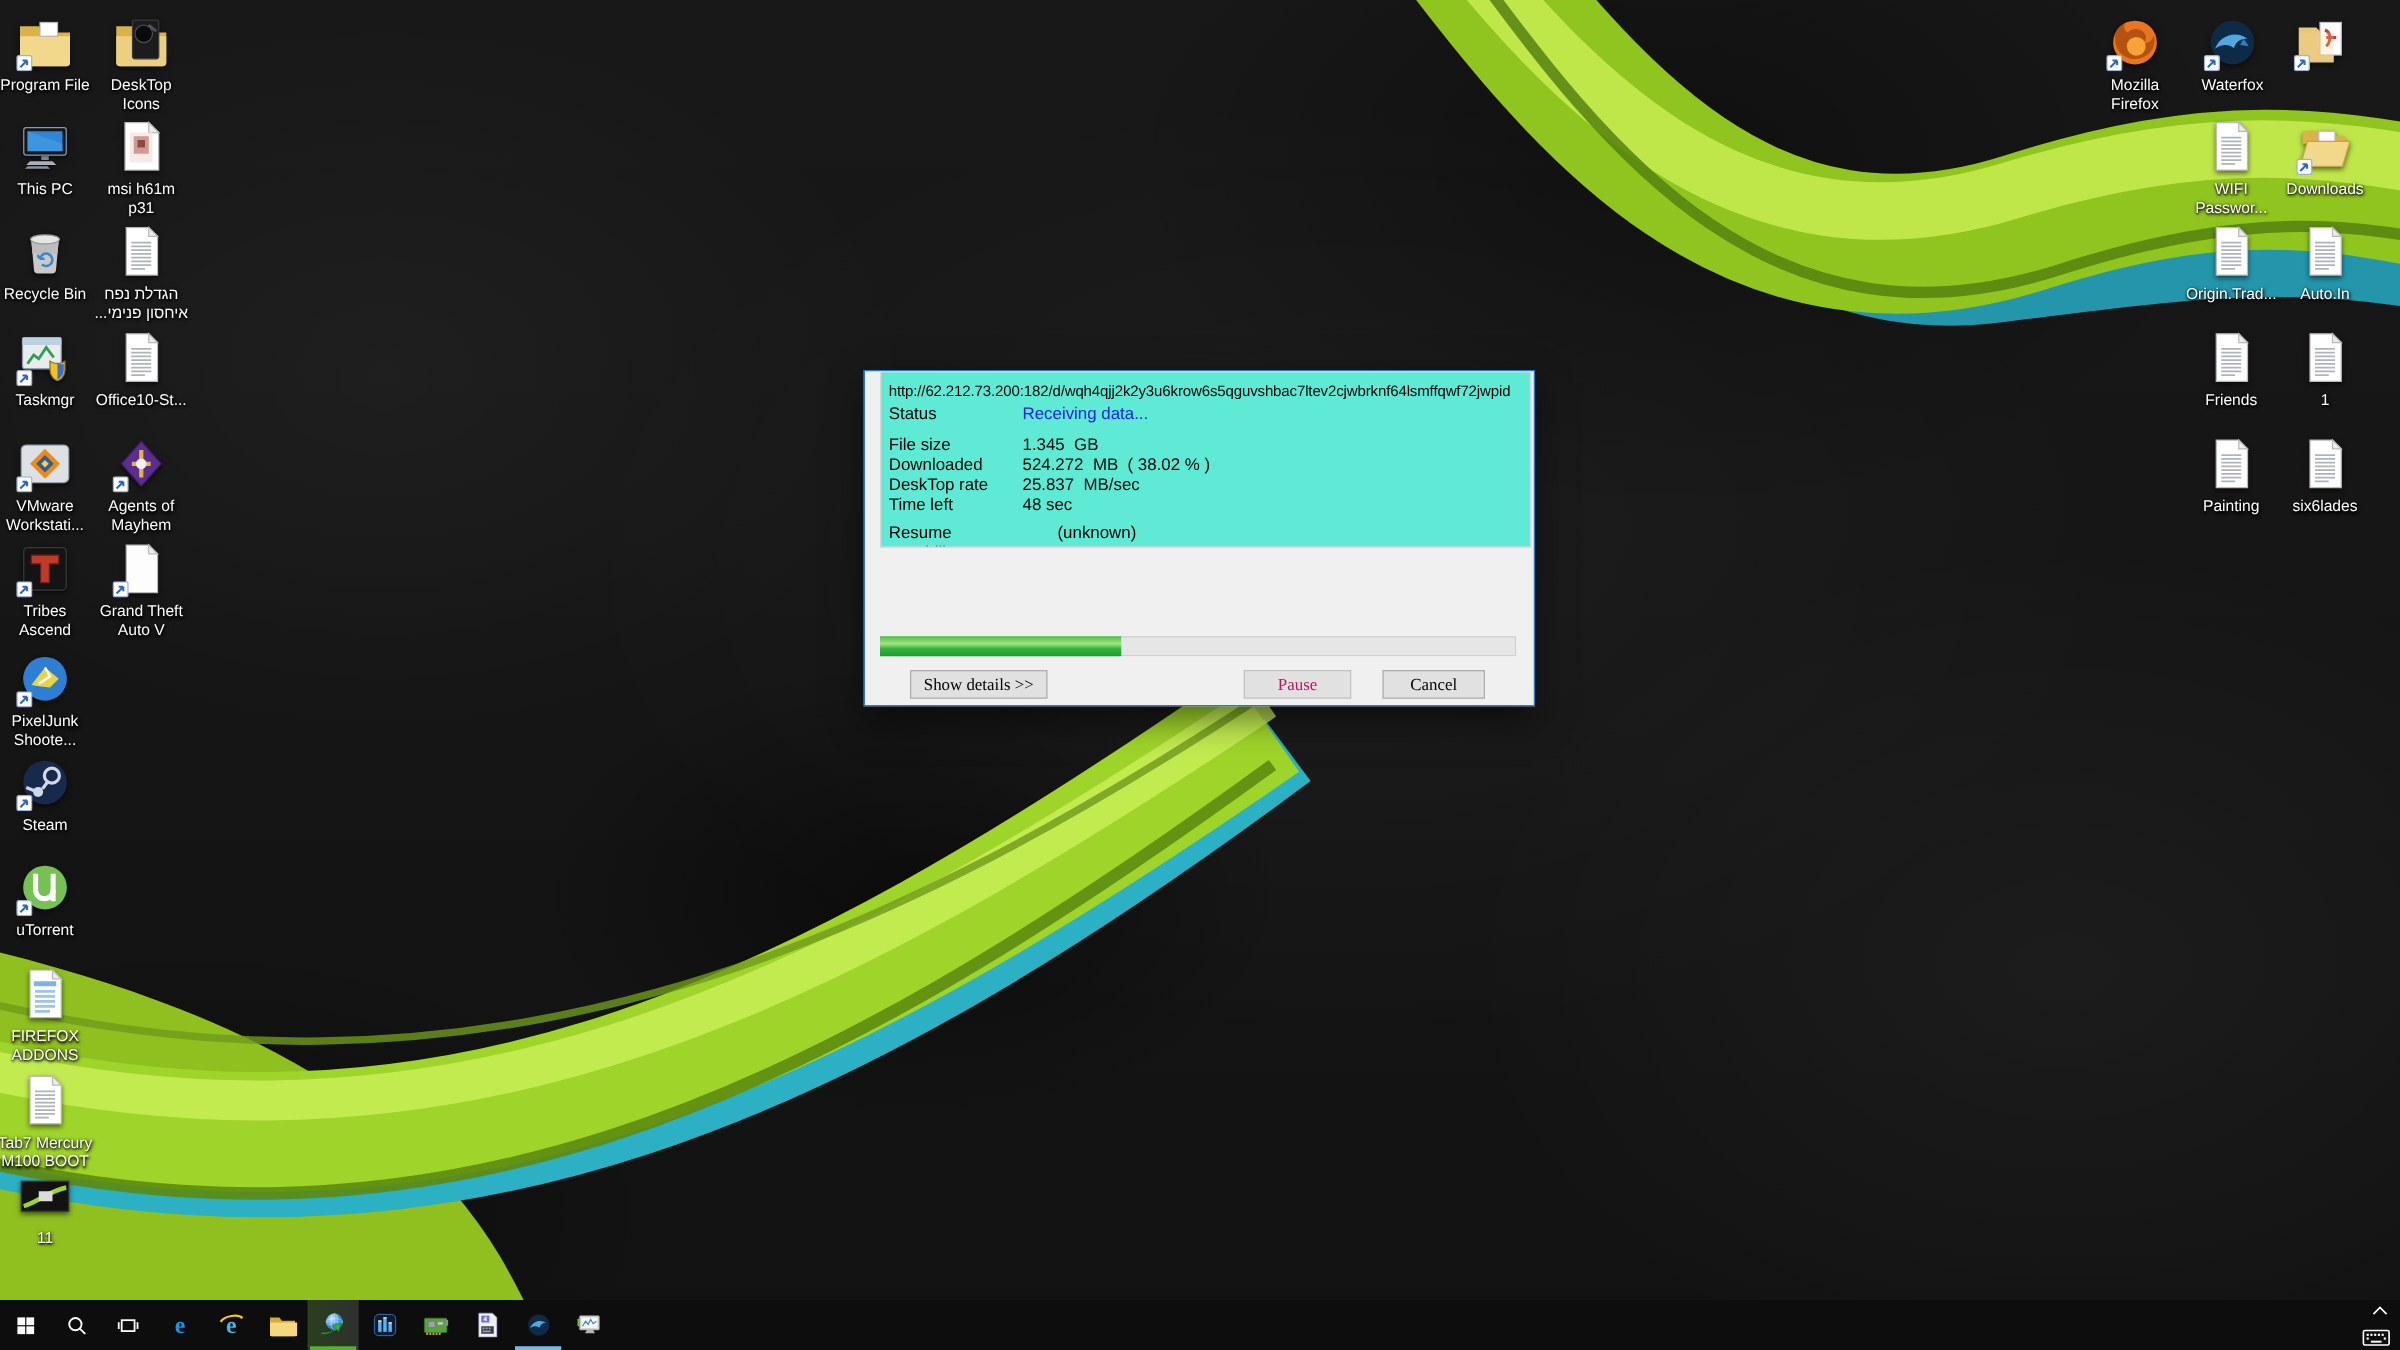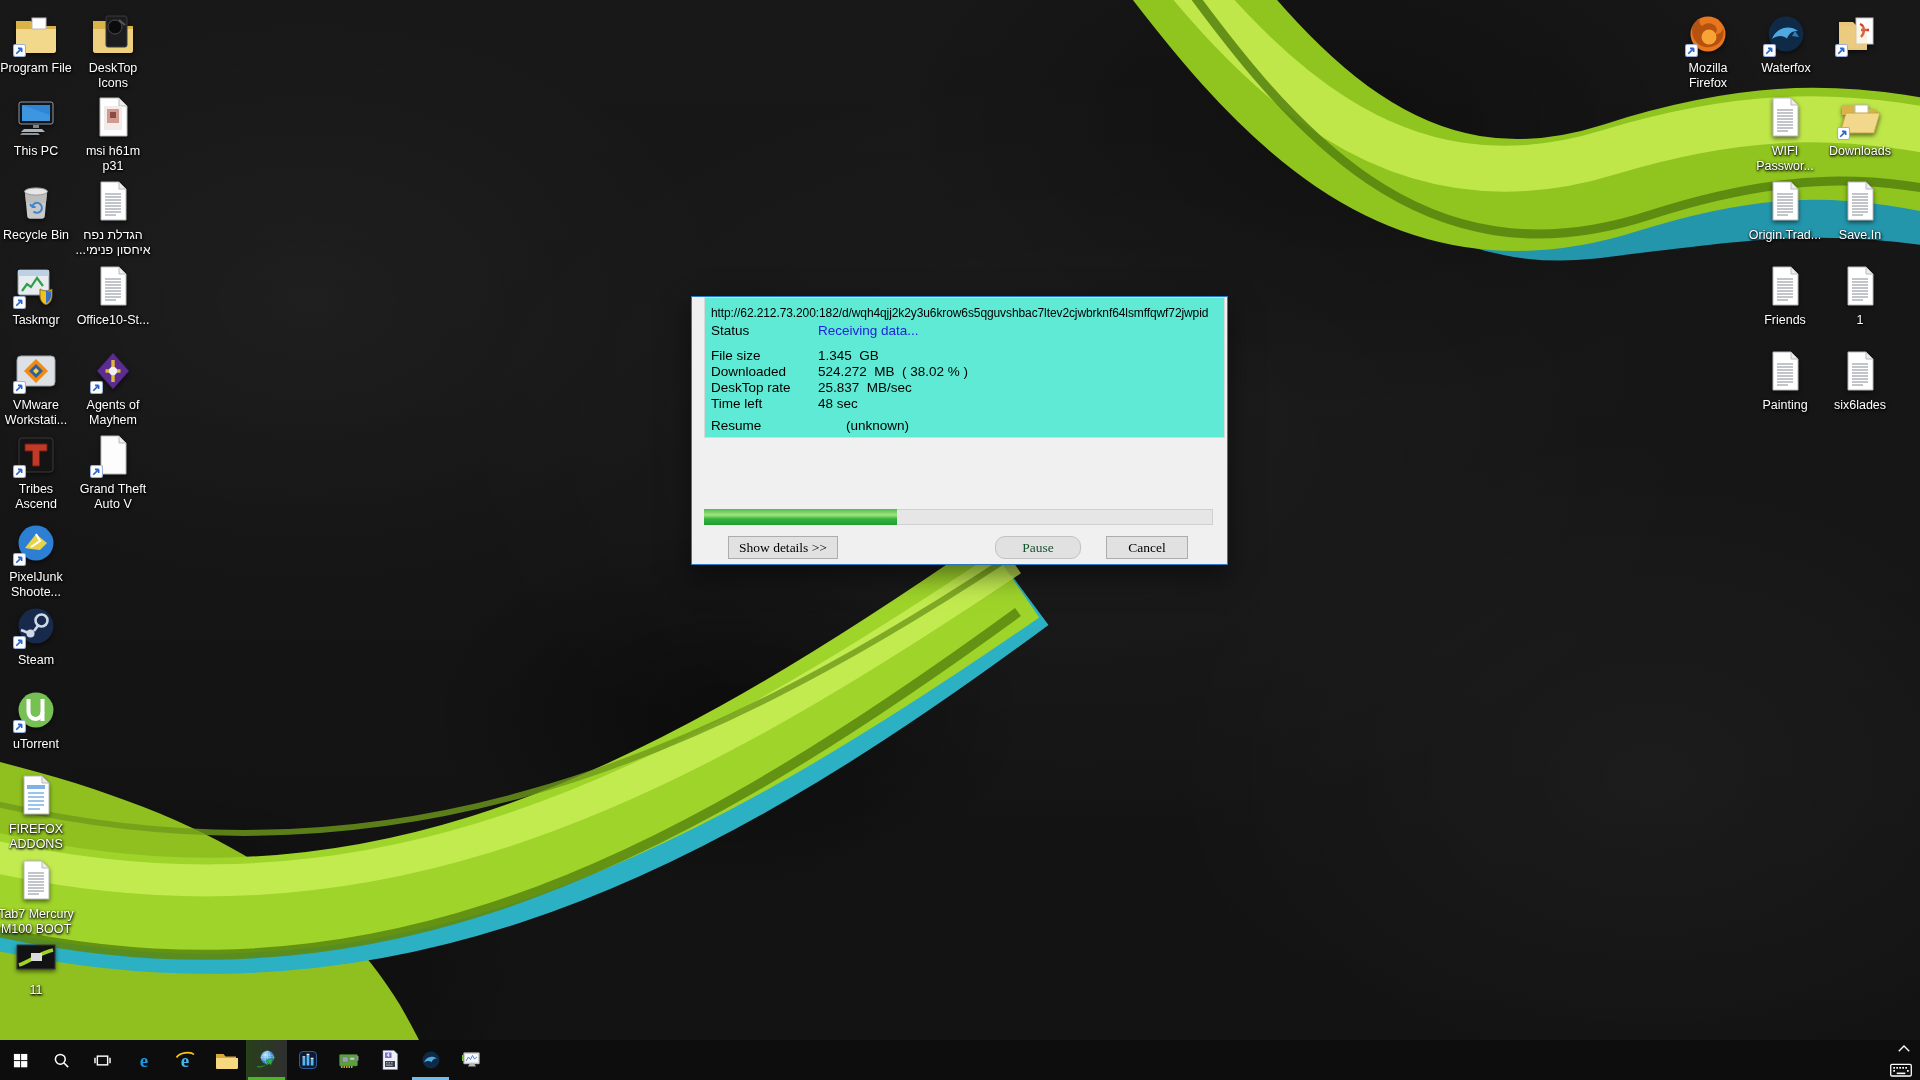--- a/index.html
+++ b/index.html
@@ -55,21 +55,21 @@
   .frow.status{margin-bottom:9px;}
   .frow.resume{margin-top:6px;}
   .frow.resume .fv{padding-left:28px;}
   .status .fv{color:#2421dd;}
   #pbar{position:absolute;left:12px;right:14px;top:212px;height:16px;background:#e6e6e6;
     box-shadow:inset 0 0 0 1px #d0d0d0;}
   #pfill{height:100%;width:38%;background:linear-gradient(180deg,#4ebd52,#a4e37e 38%,#35b23e 62%,#1f9e2d);}
   .dbtn{position:absolute;top:239px;height:23px;background:#e1e1e1;border:1px solid #adadad;
     font-size:13.5px;font-family:Liberation Serif, serif;color:#000;padding:0;}
   #btn-details{left:36px;width:110px;}
-  #btn-pause{left:303px;width:86px;color:#14532d;border-color:#c2c2c2;border-radius:10px;}
+  #btn-pause{left:303px;width:86px;color:#be185d;border-color:#c2c2c2;}
   #btn-cancel{left:414px;width:82px;}
 
   
   #taskbar{position:absolute;left:0;right:0;bottom:0;height:40px;background:#0d0d0e;display:flex;
     align-items:stretch;z-index:50;}
   .tbtn{width:41px;flex:none;display:flex;align-items:center;justify-content:center;position:relative;cursor:pointer;}
   .tbtn svg{width:24px;height:24px;}
   .tbtn.sys svg{width:19px;height:19px;}
   .tbtn.active{background:linear-gradient(90deg,rgba(90,160,50,.35),rgba(255,255,255,.14));}
   .tbtn .uline{position:absolute;left:2px;right:2px;bottom:0;height:3px;}
@@ -564,21 +564,21 @@
       </div>
       <div class="lbl">Origin.Trad...</div>
     </div>
       <div class="dicon" style="left: 1810px; top: 177px;">
       <div class="ic">
         <svg class="glyph">
             <use href="#sym-textdoc"></use>
           </svg>
 
       </div>
-      <div class="lbl">Save.In</div>
+      <div class="lbl">Auto.In</div>
     </div>
       <div class="dicon" style="left: 1735px; top: 262px;">
       <div class="ic">
         <svg class="glyph">
             <use href="#sym-textdoc"></use>
           </svg>
 
       </div>
       <div class="lbl">Friends</div>
     </div>

